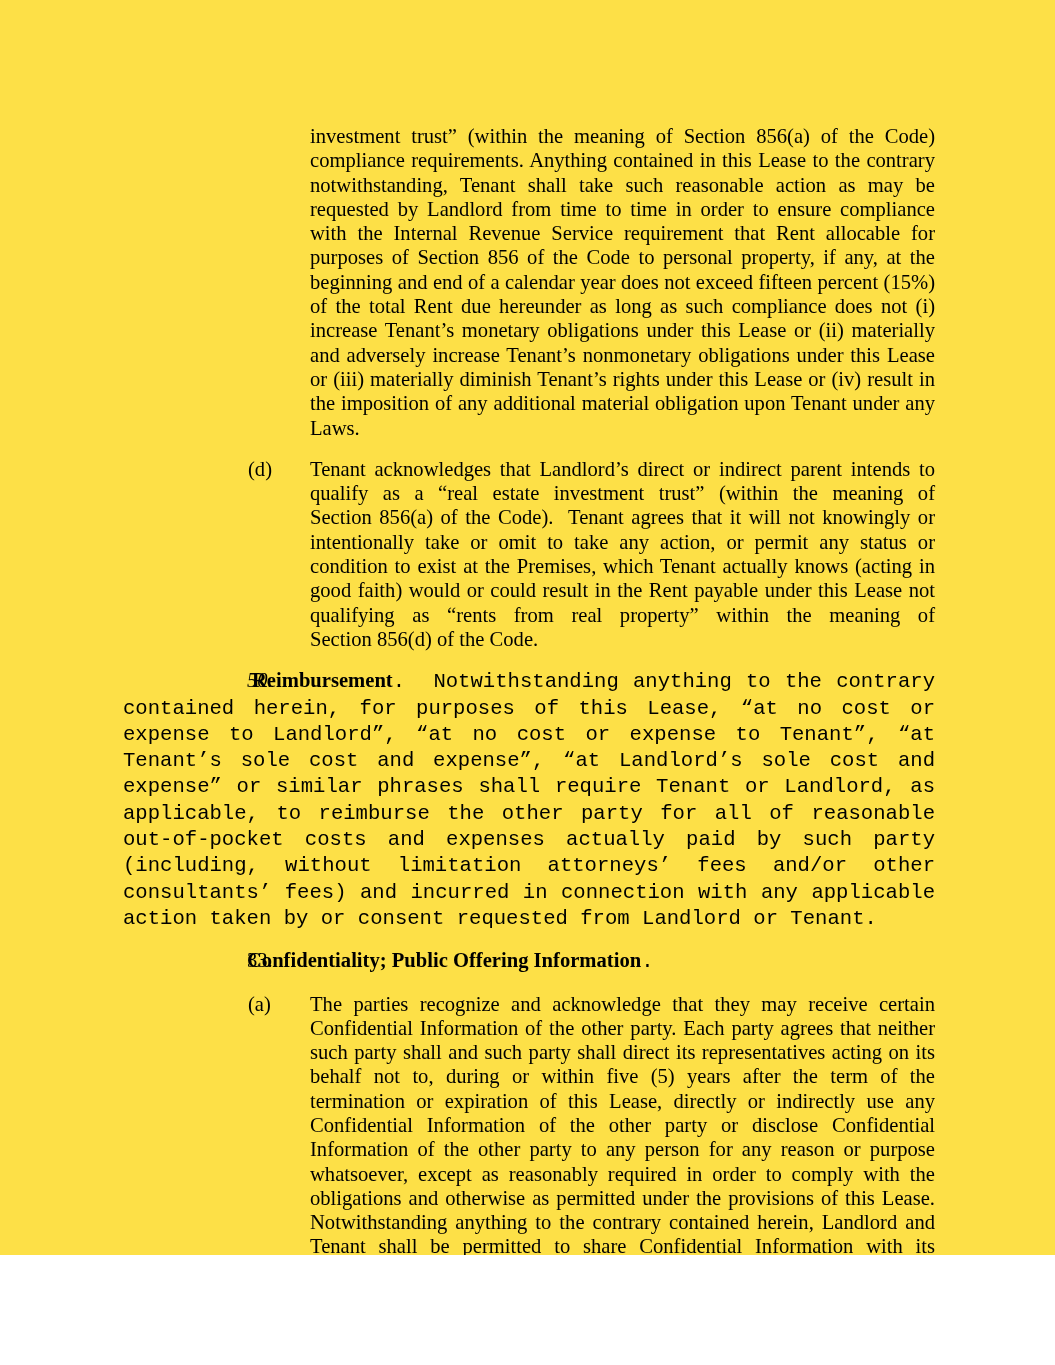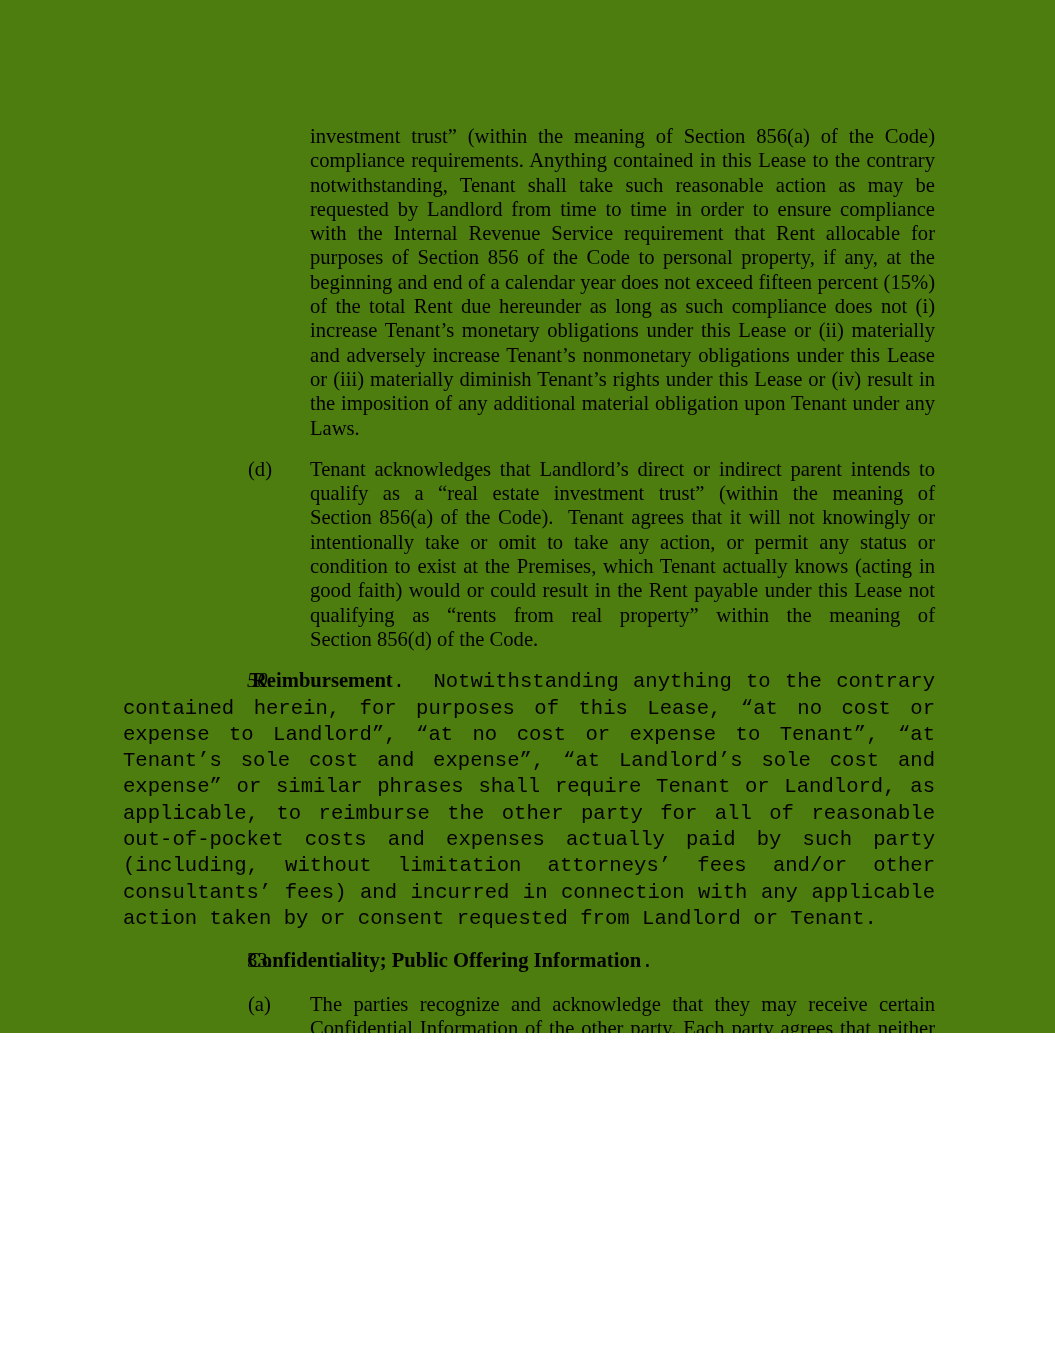--- a/index.html
+++ b/index.html
@@ -3,22 +3,22 @@
 <meta charset="utf-8">
 <style>
   html, body {
     margin: 0;
     padding: 0;
     background: #ffffff;
   }
   .page {
     position: relative;
     width: 1055px;
-    height: 1033px;
-    background: #4d7c0f;
+    height: 1255px;
+    background: #fde047;
     color: #000000;
     font-family: "Liberation Serif", "DejaVu Serif", serif;
     font-size: 20.6px;
     line-height: 24.3px;
     overflow: hidden;
   }
   .content {
     position: absolute;
     left: 123px;
     top: 124px;

